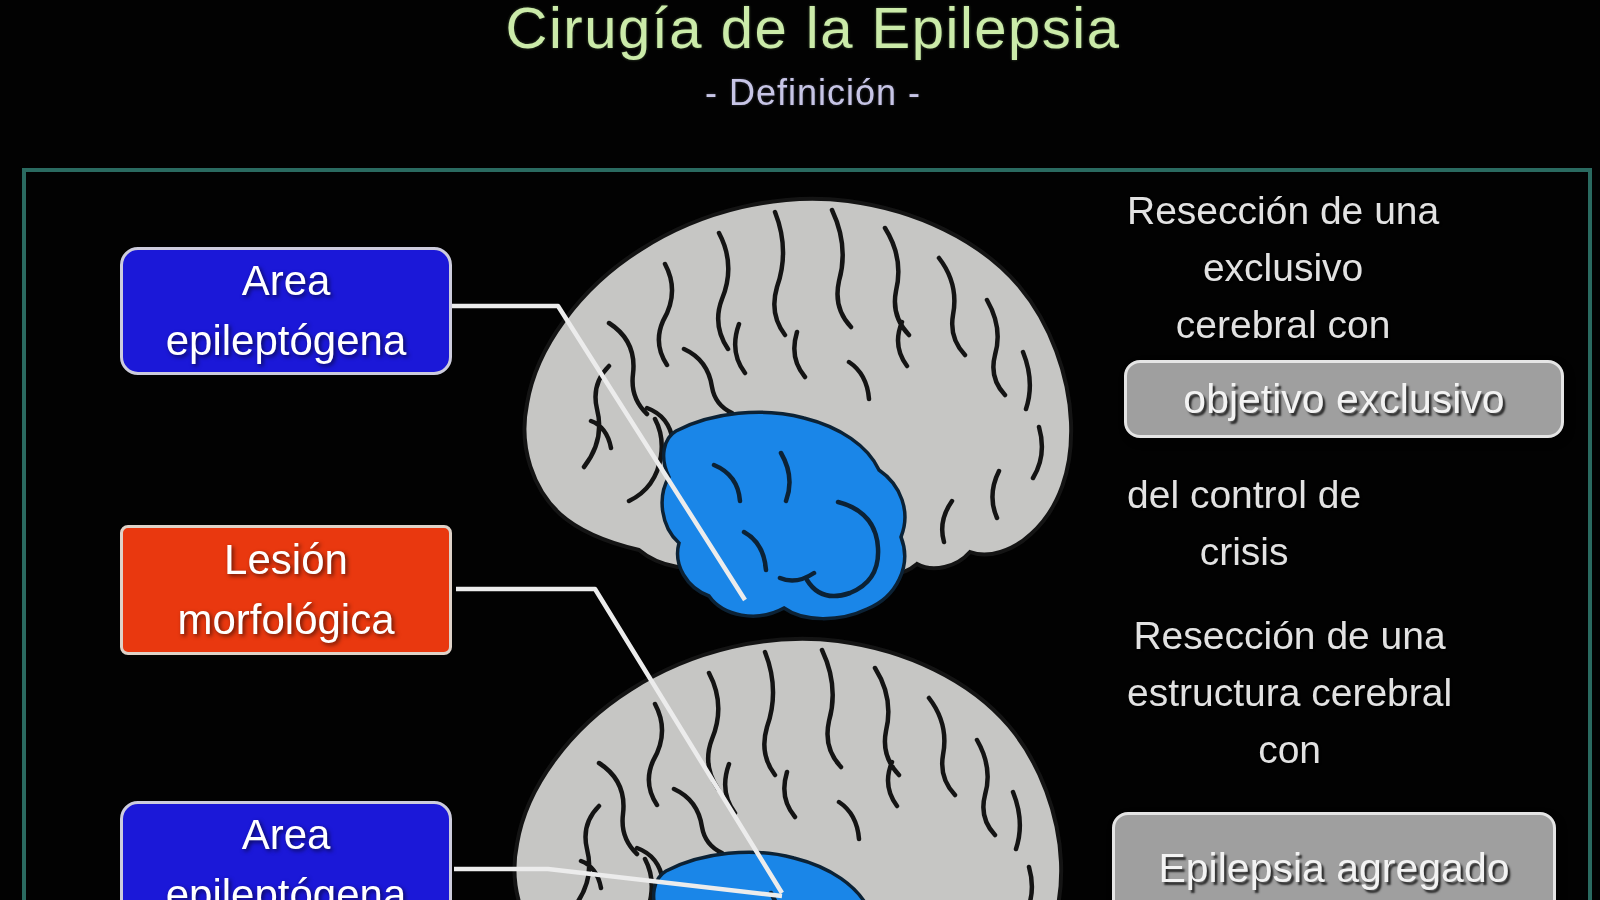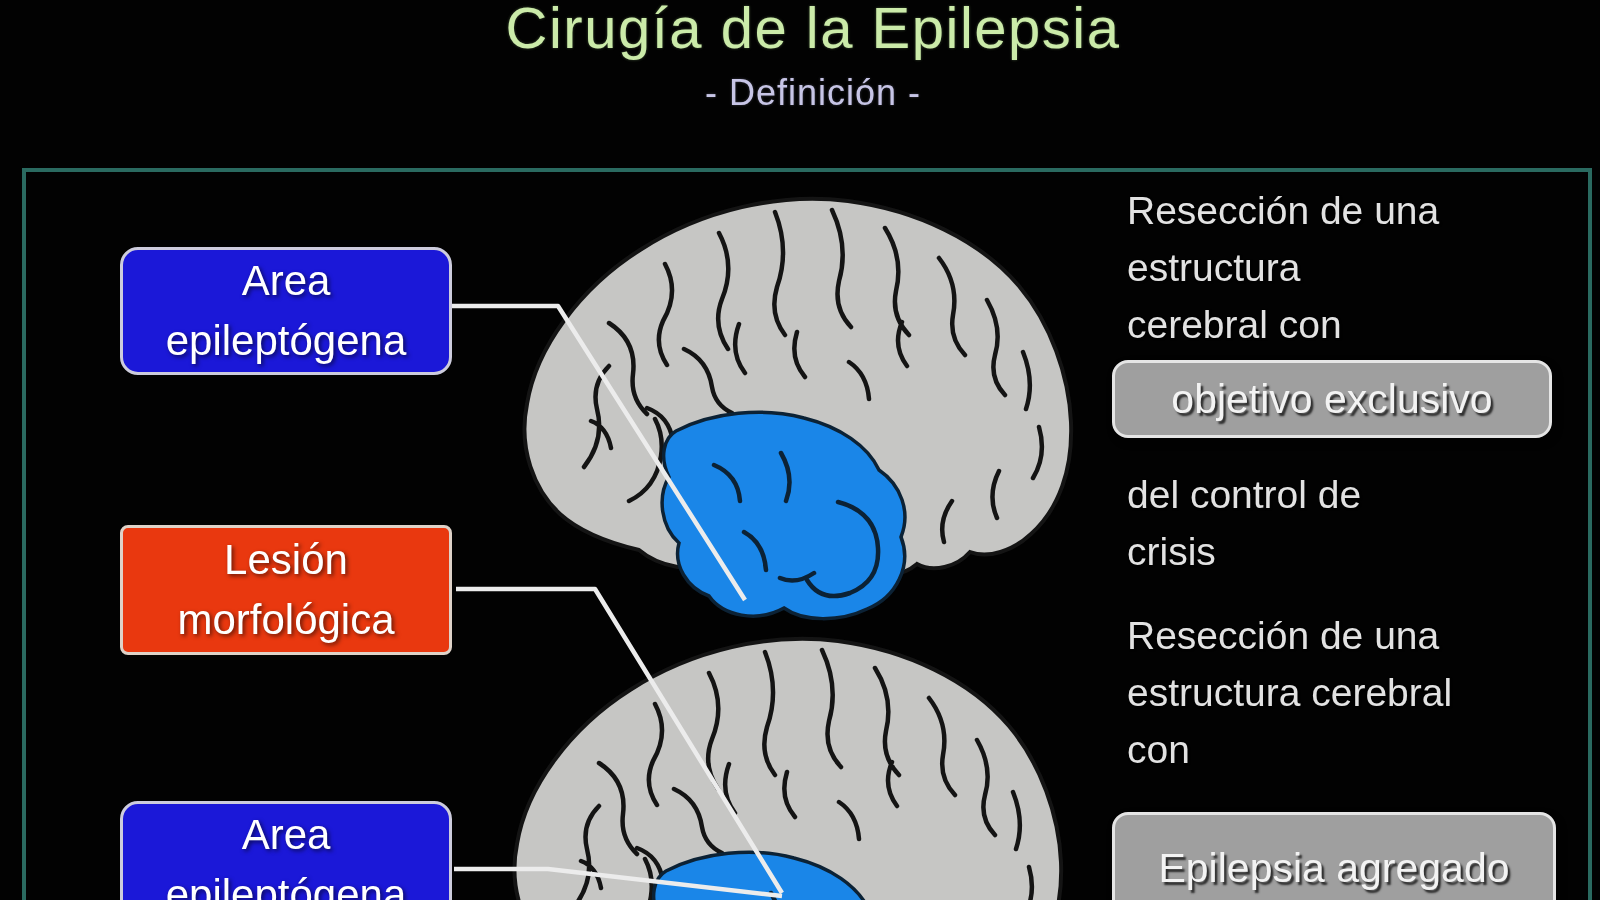--- a/index.html
+++ b/index.html
@@ -39,34 +39,34 @@
   .brain-top{left:488px;top:172px;}
   .brain-bottom{left:478px;top:612px;}
   .cortex{fill:#c6c6c4;stroke:#141414;stroke-width:4;}
   .sulci{fill:none;stroke:#141414;stroke-width:4.5;stroke-linecap:round;stroke-linejoin:round;}
   .blue-region{fill:#1a86e8;stroke:#0c2235;stroke-width:3.5;}
   .blue-sulci{fill:none;stroke:#0c2235;stroke-width:4.5;stroke-linecap:round;}
   .connectors{position:absolute;left:0;top:0;width:1600px;height:900px;pointer-events:none;}
   .connectors polyline{fill:none;stroke:#ececec;stroke-width:4.5;stroke-linejoin:round;}
   .rtext{
     position:absolute;left:1127px;color:#e2e2e2;font-size:39px;line-height:57px;
-    font-weight:400;text-shadow:1px 1px 2px rgba(0,0,0,.5);white-space:nowrap;
+    font-weight:400;text-shadow:1px 1px 2px rgba(0,0,0,.5);white-space:nowrap;text-align:center;
   }
   #rtext-1{top:182px;}
   #rtext-2{top:466px;}
   #rtext-3{top:607px;}
   .graybox{
     position:absolute;left:1112px;box-sizing:border-box;background:#9f9f9f;
     border:3px solid #e5e5e5;border-radius:16px;
     display:flex;align-items:center;justify-content:center;
     color:#f3f3f3;font-size:41px;white-space:nowrap;
     text-shadow:2.5px 2.5px 2px rgba(25,25,25,.85);
     box-shadow:3px 4px 7px rgba(0,0,0,.55);
   }
-  #graybox-1{top:360px;width:440px;height:78px;}
+  #graybox-1{top:360px;width:440px;height:78px;margin-left:12px;}
   #graybox-2{top:812px;width:444px;height:112px;}
   .line{display:block;}
 </style>
 </head>
 <body>
 
 <div class="slide">
 
   <div class="title">Cirugía de la Epilepsia</div>
   <div class="subtitle">- Definición -</div>
@@ -102,21 +102,21 @@
     <span class="line">morfológica</span>
   </div>
 
   <div class="callout blue" id="callout-area-bottom">
     <span class="line">Area</span>
     <span class="line">epileptógena</span>
   </div>
 
   <div class="rtext" id="rtext-1">
     <span class="line">Resección de una</span>
-    <span class="line">estructura</span>
+    <span class="line">exclusivo</span>
     <span class="line">cerebral con</span>
   </div>
 
   <div class="graybox" id="graybox-1">
     <span>objetivo exclusivo</span>
   </div>
 
   <div class="rtext" id="rtext-2">
     <span class="line">del control de</span>
     <span class="line">crisis</span>

